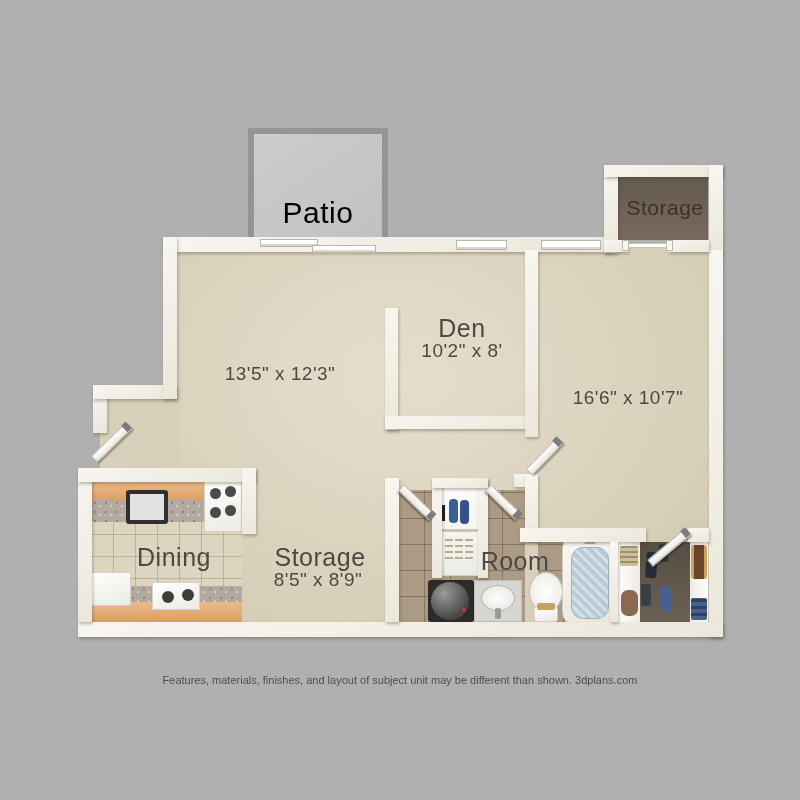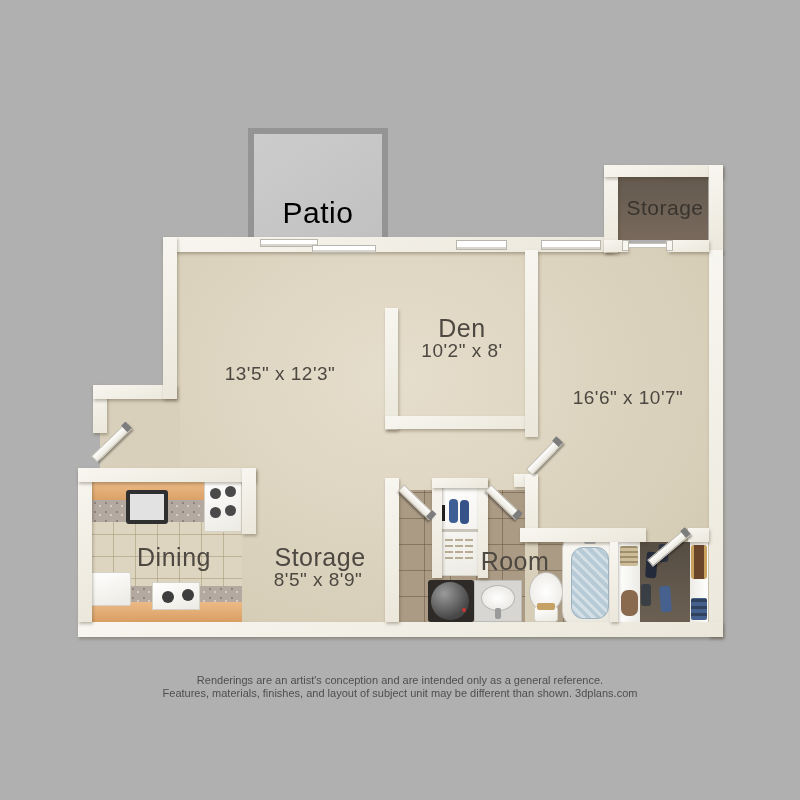--- a/index.html
+++ b/index.html
@@ -156,17 +156,16 @@
   <div class="label dims" style="left:280px;top:363px;">13'5" x 12'3"</div>
   <div class="label" style="left:462px;top:314px;">Den</div>
   <div class="label dims" style="left:462px;top:340px;">10'2" x 8'</div>
   <div class="label dims" style="left:628px;top:387px;">16'6" x 10'7"</div>
   <div class="label" style="left:174px;top:543px;">Dining</div>
   <div class="label" style="left:320px;top:543px;">Storage</div>
   <div class="label dims" style="left:318px;top:569px;">8'5" x 8'9"</div>
   <div class="label" style="left:515px;top:547px;">Room</div>
 
   <div class="footer" style="top:674px;">
-    <div>Renderings are an artist's conception and are intended only as a general reference.</div>
     <div>Features, materials, finishes, and layout of subject unit may be different than shown. 3dplans.com</div>
   </div>
 
 </div>
 
 </body></html>

